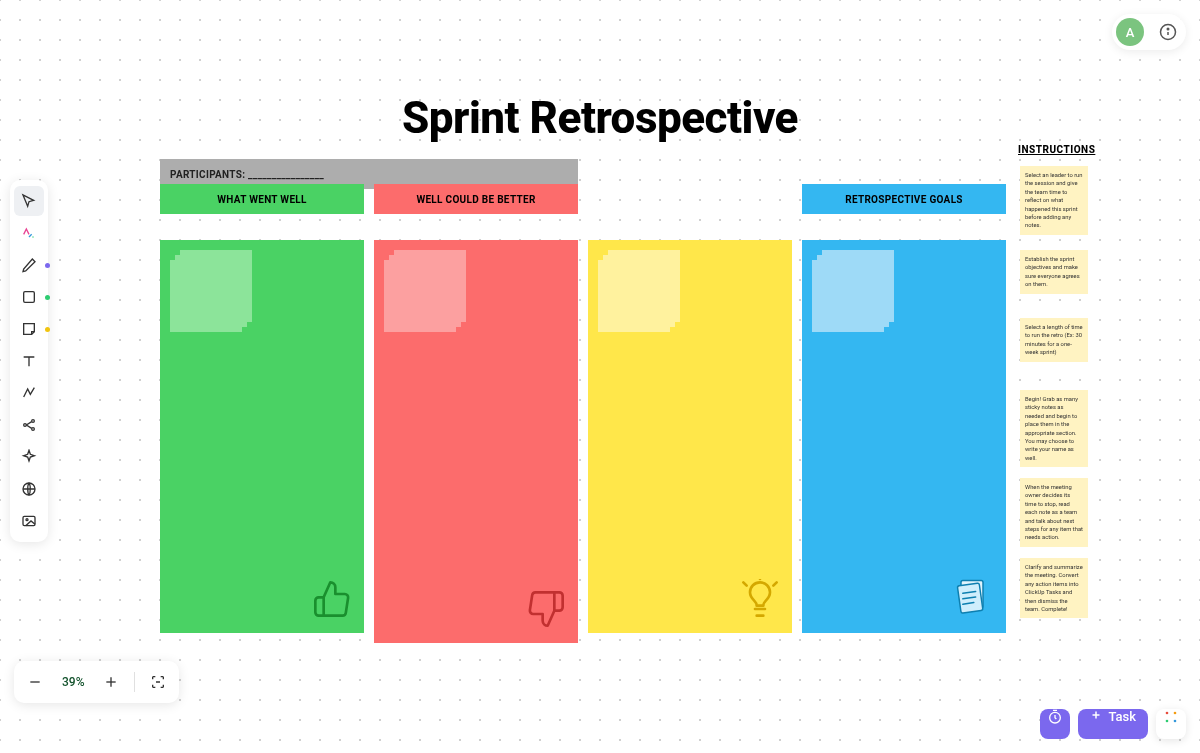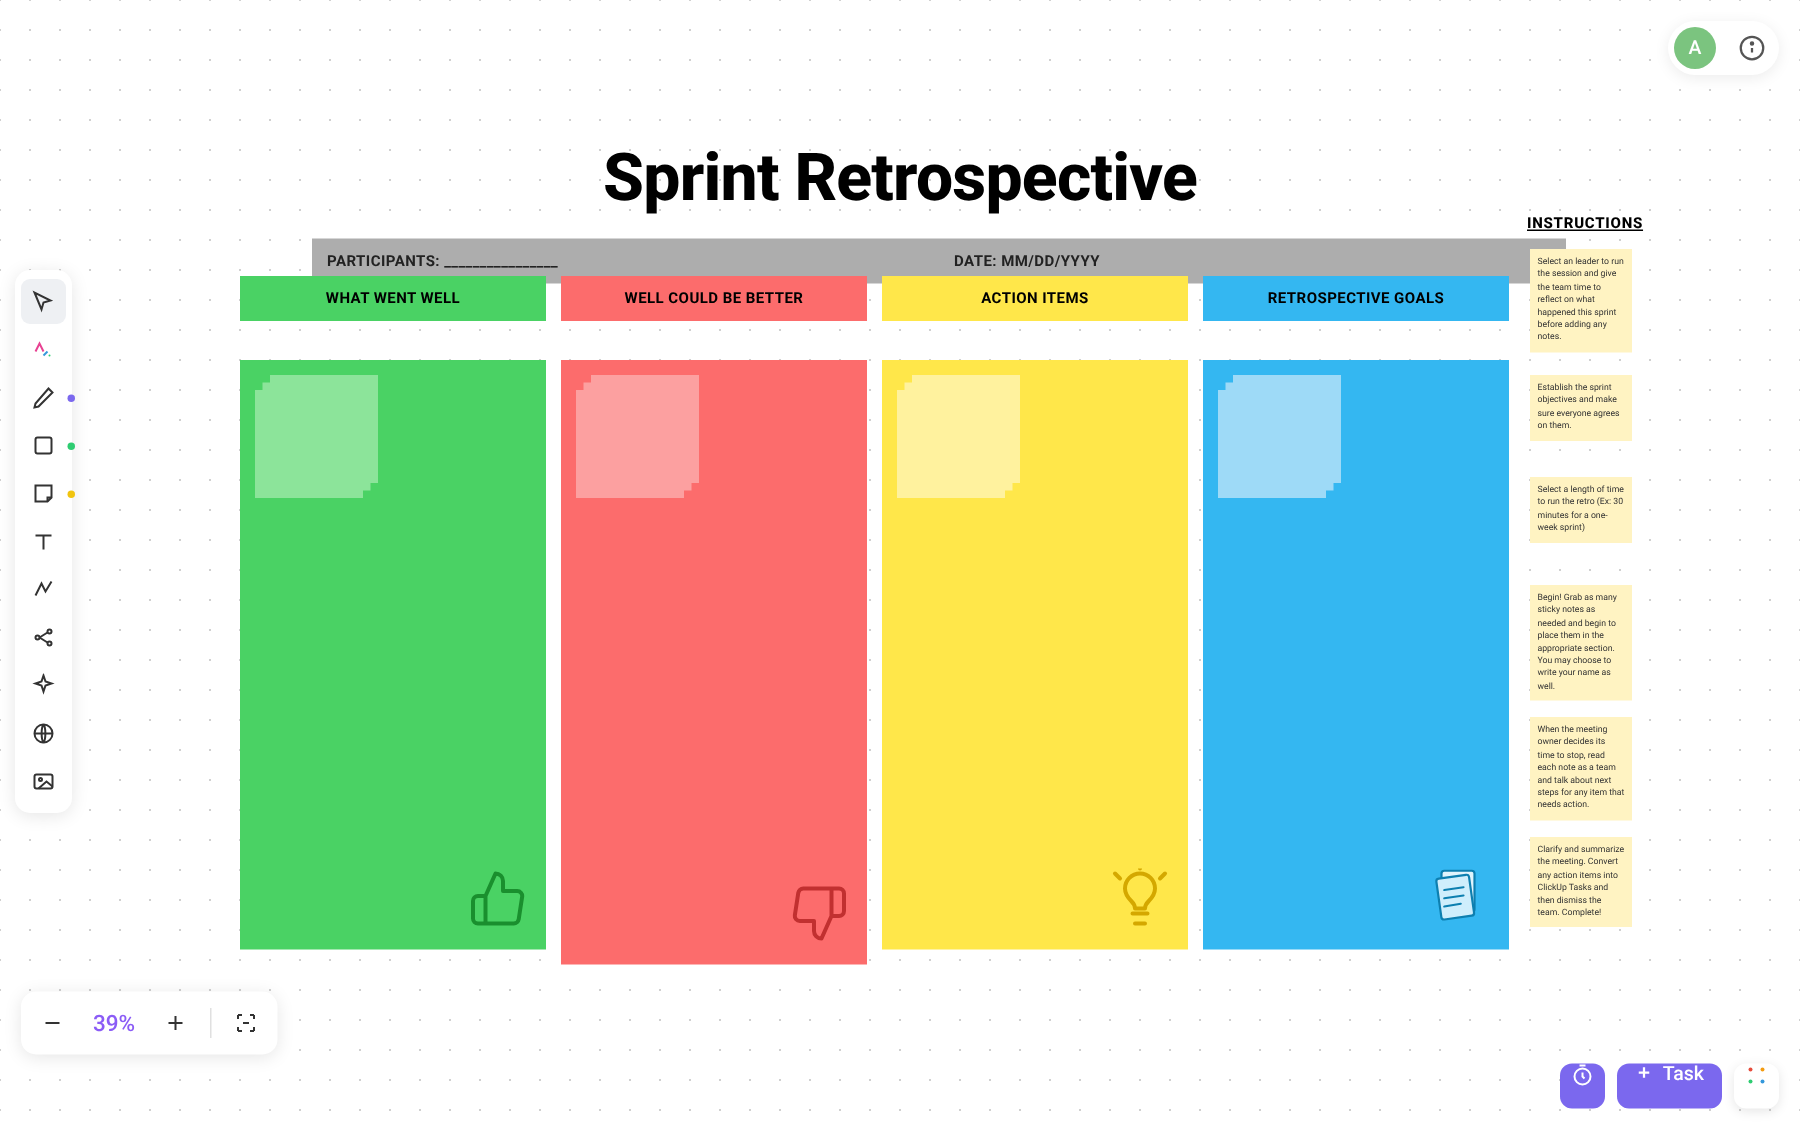--- a/index.html
+++ b/index.html
@@ -90,24 +90,24 @@
   gap: 4px;
 }
 .zoom-btn {
   width: 30px; height: 30px;
   display: flex;
   align-items: center;
   justify-content: center;
   cursor: pointer;
 }
 .zoom-pct {
-  font-size: 15px;
+  font-size: 12px;
   font-weight: 500;
   padding: 0 8px;
-  color: #8b5cf6;
+  color: #14532d;
 }
 .zoom-div {
   width: 1px; height: 20px;
   background: #e0e0e0;
   margin: 0 4px;
 }
 .bottom-right {
   position: absolute;
   right: 14px;
   bottom: 14px;
@@ -153,21 +153,21 @@
   transform: translateX(-50%);
   font-size: 44px;
   font-weight: 800;
   color: #000;
   letter-spacing: -0.5px;
 }
 .meta-row {
   position: absolute;
   top: 159px;
   display: flex;
-  margin-left: 48px;
+  gap: 10px;
 }
 .meta-box {
   background: #adadad;
   height: 30px;
   display: flex;
   align-items: center;
   padding: 0 10px;
   font-size: 10px;
   font-weight: 700;
   color: #222;
@@ -249,26 +249,24 @@
 </head>
 <body>
 
 <div class="dots-bg"></div>
 
 <div class="canvas">
   <div class="title">Sprint Retrospective</div>
 
   <div class="meta-row" style="left:160px;">
     <div class="meta-box meta-left">PARTICIPANTS: ________________</div>
-    <div class="meta-box meta-right">DATE: MM/DD/YYYY</div>
   </div>
 
   <div class="col-header col1 c-green-h">WHAT WENT WELL</div>
   <div class="col-header col2 c-red-h">WELL COULD BE BETTER</div>
-  <div class="col-header col3 c-yellow-h">ACTION ITEMS</div>
   <div class="col-header col4 c-blue-h">RETROSPECTIVE GOALS</div>
 
   <div class="col-body col1 c-green">
     <div class="sticky-stack">
       <div class="sticky s-green" style="top:10px;left:0"></div>
       <div class="sticky s-green" style="top:5px;left:5px"></div>
       <div class="sticky s-green" style="top:0;left:10px"></div>
     </div>
     <div class="col-icon">
       <svg width="40" height="40" viewBox="0 0 24 24" fill="none" stroke="#1a8f2e" stroke-width="1.6" stroke-linecap="round" stroke-linejoin="round">

